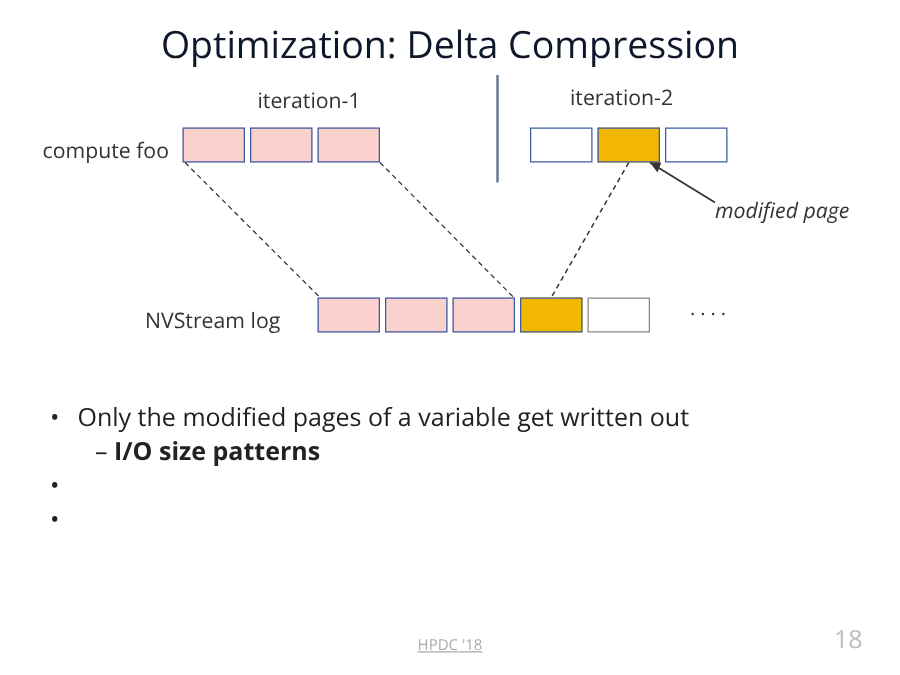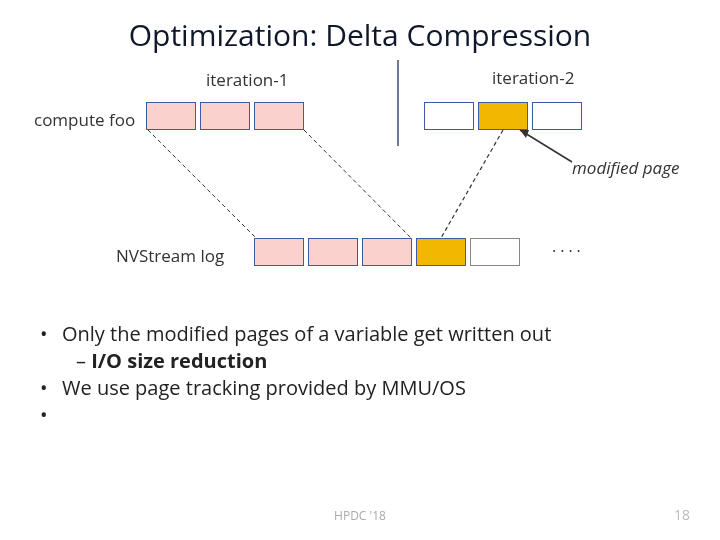--- a/index.html
+++ b/index.html
@@ -56,44 +56,45 @@
   .bullets .dot { width: 22px; flex: none; }
   .bullets .sub { margin-left: 36px; }
   .bullets b { font-weight: 700; }
   .footer-center {
     position: absolute;
     bottom: 16px;
     width: 100%;
     text-align: center;
     font-size: 12px;
     color: #aaa;
+    text-decoration: underline;
   }
   .footer-right {
     position: absolute;
     bottom: 16px;
     right: 30px;
-    font-size: 14px;
+    font-size: 20px;
     color: #bbb;
   }
   .dots {
     position: absolute;
     font-size: 16px;
     letter-spacing: 4px;
     color: #333;
   }
 </style>
 </head>
 <body>
 
 <div class="title">Optimization: Delta Compression</div>
 
 <div class="diagram">
 
   <div class="label" style="left:190px; top:8px;">iteration-1</div>
-  <div class="label" style="left:440px; top:6px;margin-left:36px;">iteration-2</div>
+  <div class="label" style="left:440px; top:6px;">iteration-2</div>
   <div class="label" style="left:18px; top:48px;">compute foo</div>
   <div class="label" style="left:556px; top:96px;font-style:italic;">modified page</div>
   <div class="label" style="left:100px; top:184px;">NVStream log</div>
   <div class="dots" style="left:536px; top:180px;">····</div>
 
   <div class="pagebox" style="left:130px; top:42px;"></div>
   <div class="pagebox" style="left:184px; top:42px;"></div>
   <div class="pagebox" style="left:238px; top:42px;"></div>
 
   <div class="pagebox white" style="left:408px; top:42px;"></div>
@@ -119,25 +120,24 @@
     <polygon points="504,70 513,70 510,78" fill="#333"></polygon>
   </svg>
 </div>
 
 <div class="bullets">
   <div class="row">
     <span class="dot">•</span>
     <span>Only the modified pages of a variable get written out</span>
   </div>
   <div class="sub">
-    <span>– </span><b>I/O size reduction</b>
+    <span>– </span><b>I/O size patterns</b>
   </div>
   <div class="row">
     <span class="dot">•</span>
-    <span>We use page tracking provided by MMU/OS</span>
   </div>
   <div class="row">
     <span class="dot">•</span>
   </div>
 </div>
 
 <div class="footer-center">HPDC '18</div>
 <div class="footer-right">18</div>
 
 </body></html>

